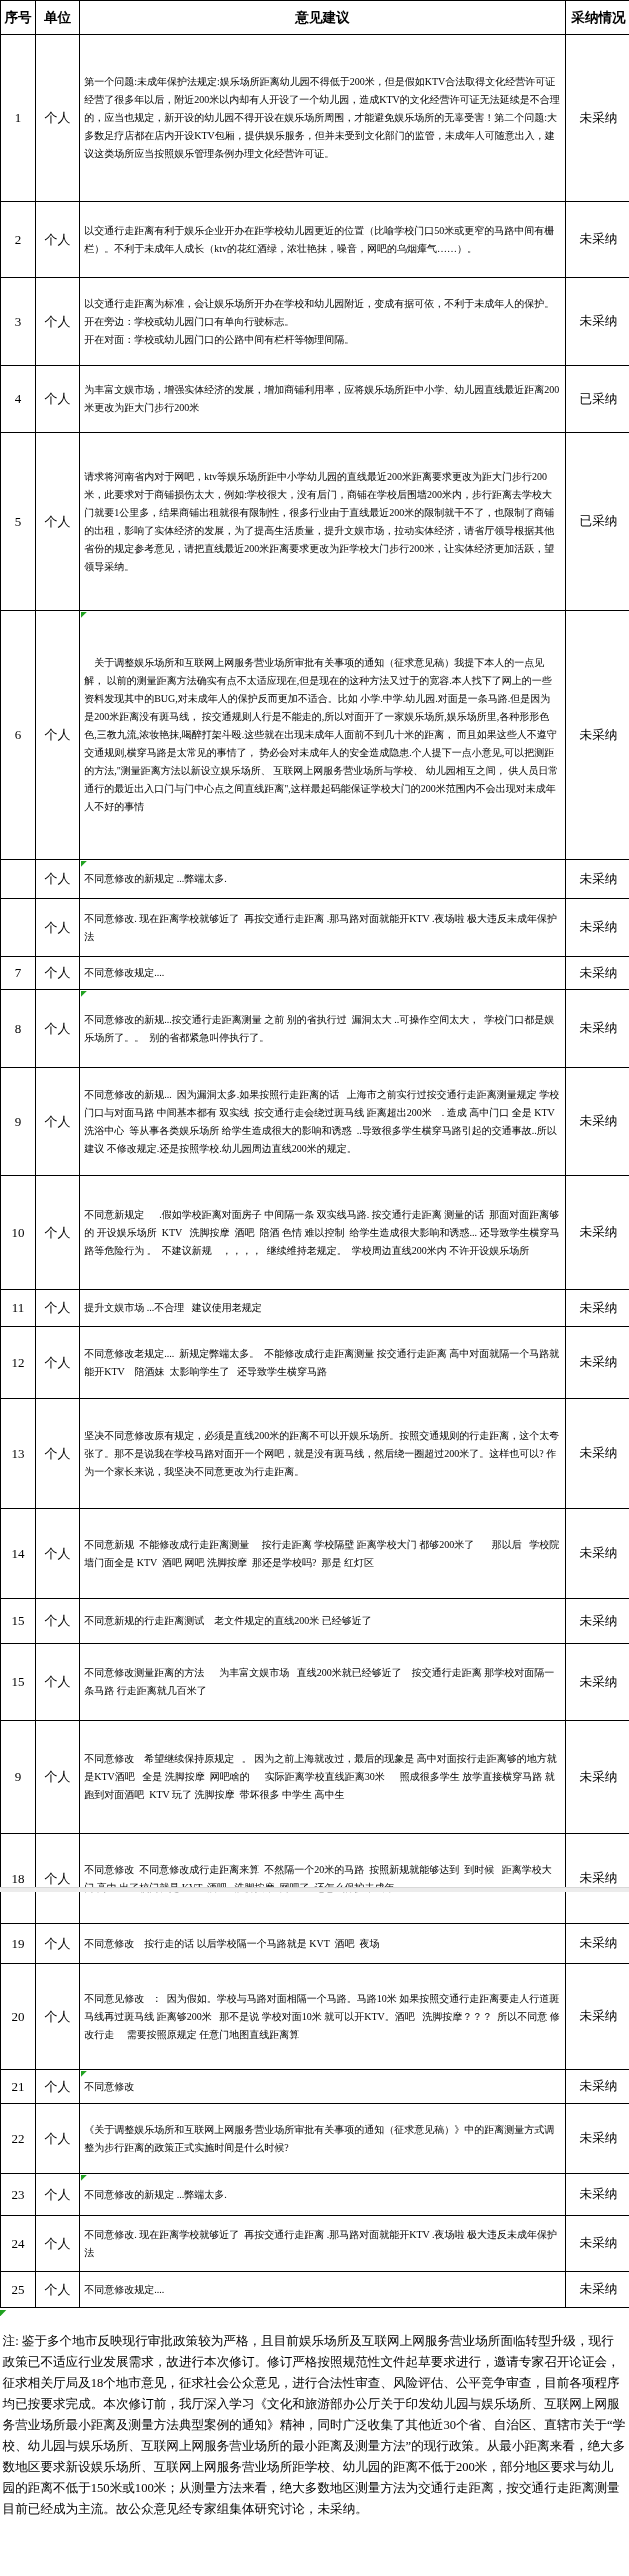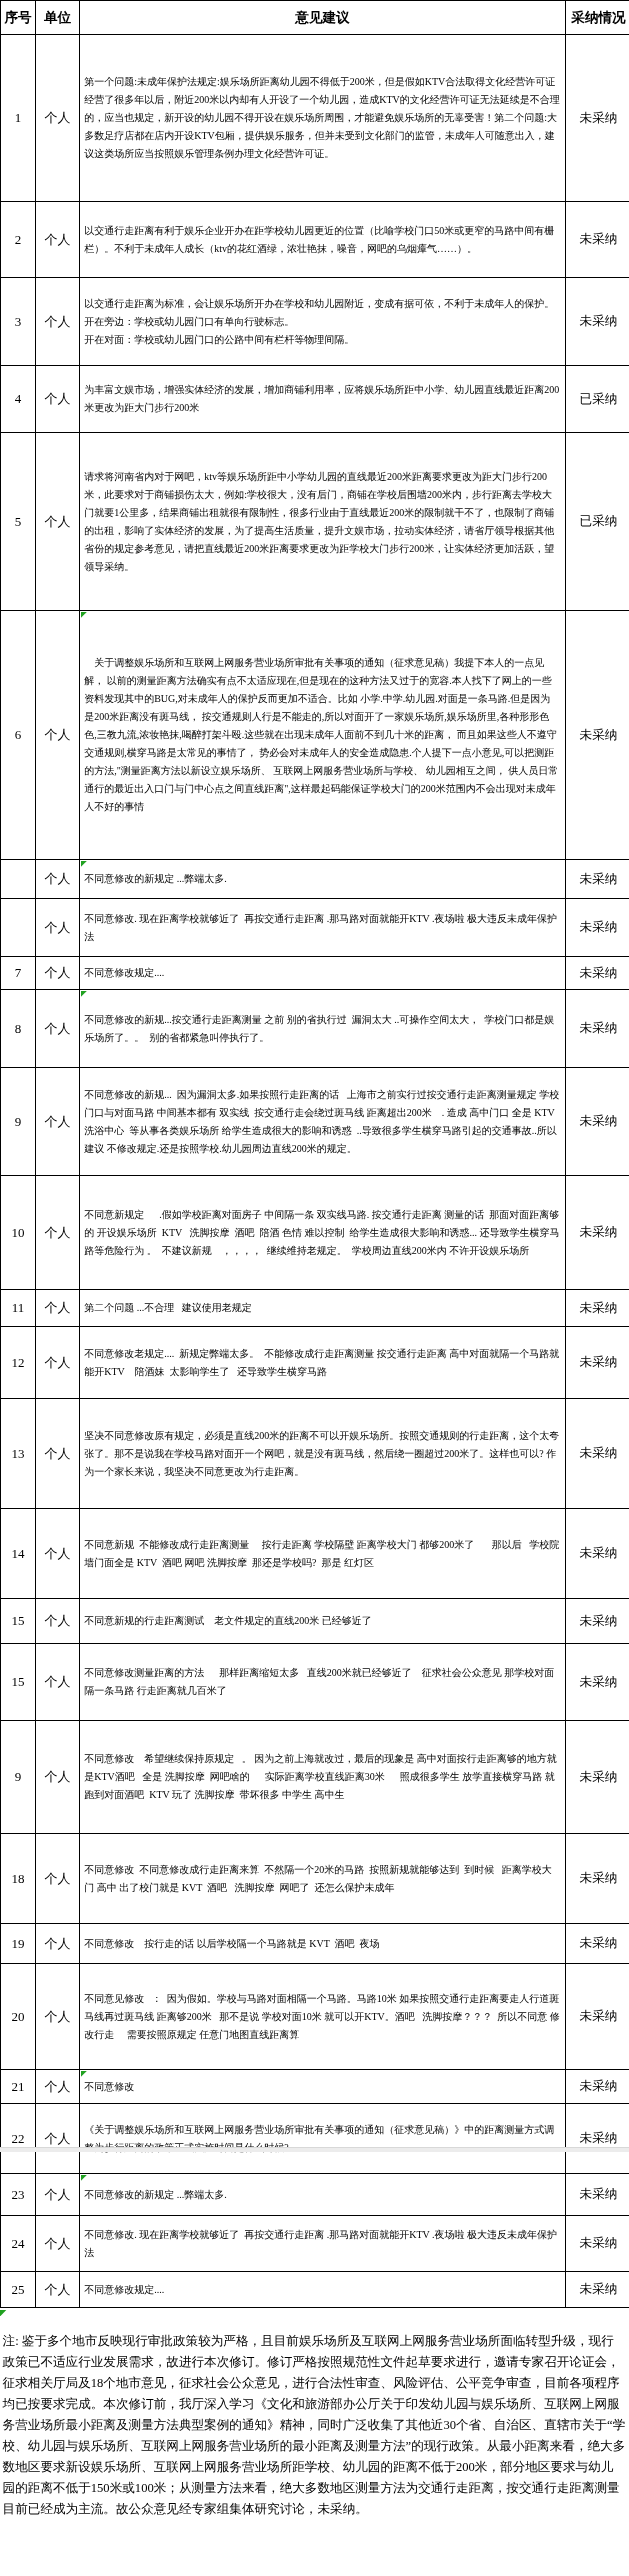--- a/index.html
+++ b/index.html
@@ -10,21 +10,21 @@
   body {
     width: 629px;
     height: 2576px;
     position: relative;
     overflow: hidden;
     font-family: "Liberation Serif", "DejaVu Serif", serif;
     color: #000;
   }
   .page {
     width: 629px;
-    height: 2152px;
+    height: 1892px;
     position: relative;
     background: #ffffff;
   }
   table.opinion-table {
     border-collapse: collapse;
     table-layout: fixed;
     width: 629px;
     border: 1.6px solid #000;
   }
   table.opinion-table th,
@@ -225,21 +225,21 @@
 
         <div class="txt">不同意新规定      .假如学校距离对面房子 中间隔一条 双实线马路. 按交通行走距离 测量的话  那面对面距离够的 开设娱乐场所  KTV   洗脚按摩  酒吧  陪酒 色情 难以控制  给学生造成很大影响和诱惑... 还导致学生横穿马路等危险行为 。  不建议新规    ，，，，  继续维持老规定。  学校周边直线200米内 不许开设娱乐场所</div>
       </td>
       <td class="c-status">未采纳</td>
     </tr>
         <tr style="height: 37px;">
       <td class="c-no">11</td>
       <td class="c-unit">个人</td>
       <td class="c-text">
 
-        <div class="txt">第二个问题 ...不合理   建议使用老规定</div>
+        <div class="txt">提升文娱市场 ...不合理   建议使用老规定</div>
       </td>
       <td class="c-status">未采纳</td>
     </tr>
         <tr style="height: 72px;">
       <td class="c-no">12</td>
       <td class="c-unit">个人</td>
       <td class="c-text">
 
         <div class="txt">不同意修改老规定....  新规定弊端太多。  不能修改成行走距离测量 按交通行走距离 高中对面就隔一个马路就能开KTV    陪酒妹  太影响学生了   还导致学生横穿马路</div>
       </td>
@@ -270,21 +270,21 @@
 
         <div class="txt">不同意新规的行走距离测试    老文件规定的直线200米 已经够近了</div>
       </td>
       <td class="c-status">未采纳</td>
     </tr>
         <tr style="height: 77px;">
       <td class="c-no">15</td>
       <td class="c-unit">个人</td>
       <td class="c-text">
 
-        <div class="txt">不同意修改测量距离的方法      那样距离缩短太多   直线200米就已经够近了    征求社会公众意见 那学校对面隔一条马路 行走距离就几百米了</div>
+        <div class="txt">不同意修改测量距离的方法      为丰富文娱市场   直线200米就已经够近了    按交通行走距离 那学校对面隔一条马路 行走距离就几百米了</div>
       </td>
       <td class="c-status">未采纳</td>
     </tr>
         <tr style="height: 113px;">
       <td class="c-no">9</td>
       <td class="c-unit">个人</td>
       <td class="c-text">
 
         <div class="txt">不同意修改    希望继续保持原规定   。 因为之前上海就改过，最后的现象是 高中对面按行走距离够的地方就是KTV酒吧   全是 洗脚按摩  网吧啥的      实际距离学校直线距离30米      照成很多学生 放学直接横穿马路 就跑到对面酒吧  KTV 玩了 洗脚按摩  带坏很多 中学生 高中生</div>
       </td>

